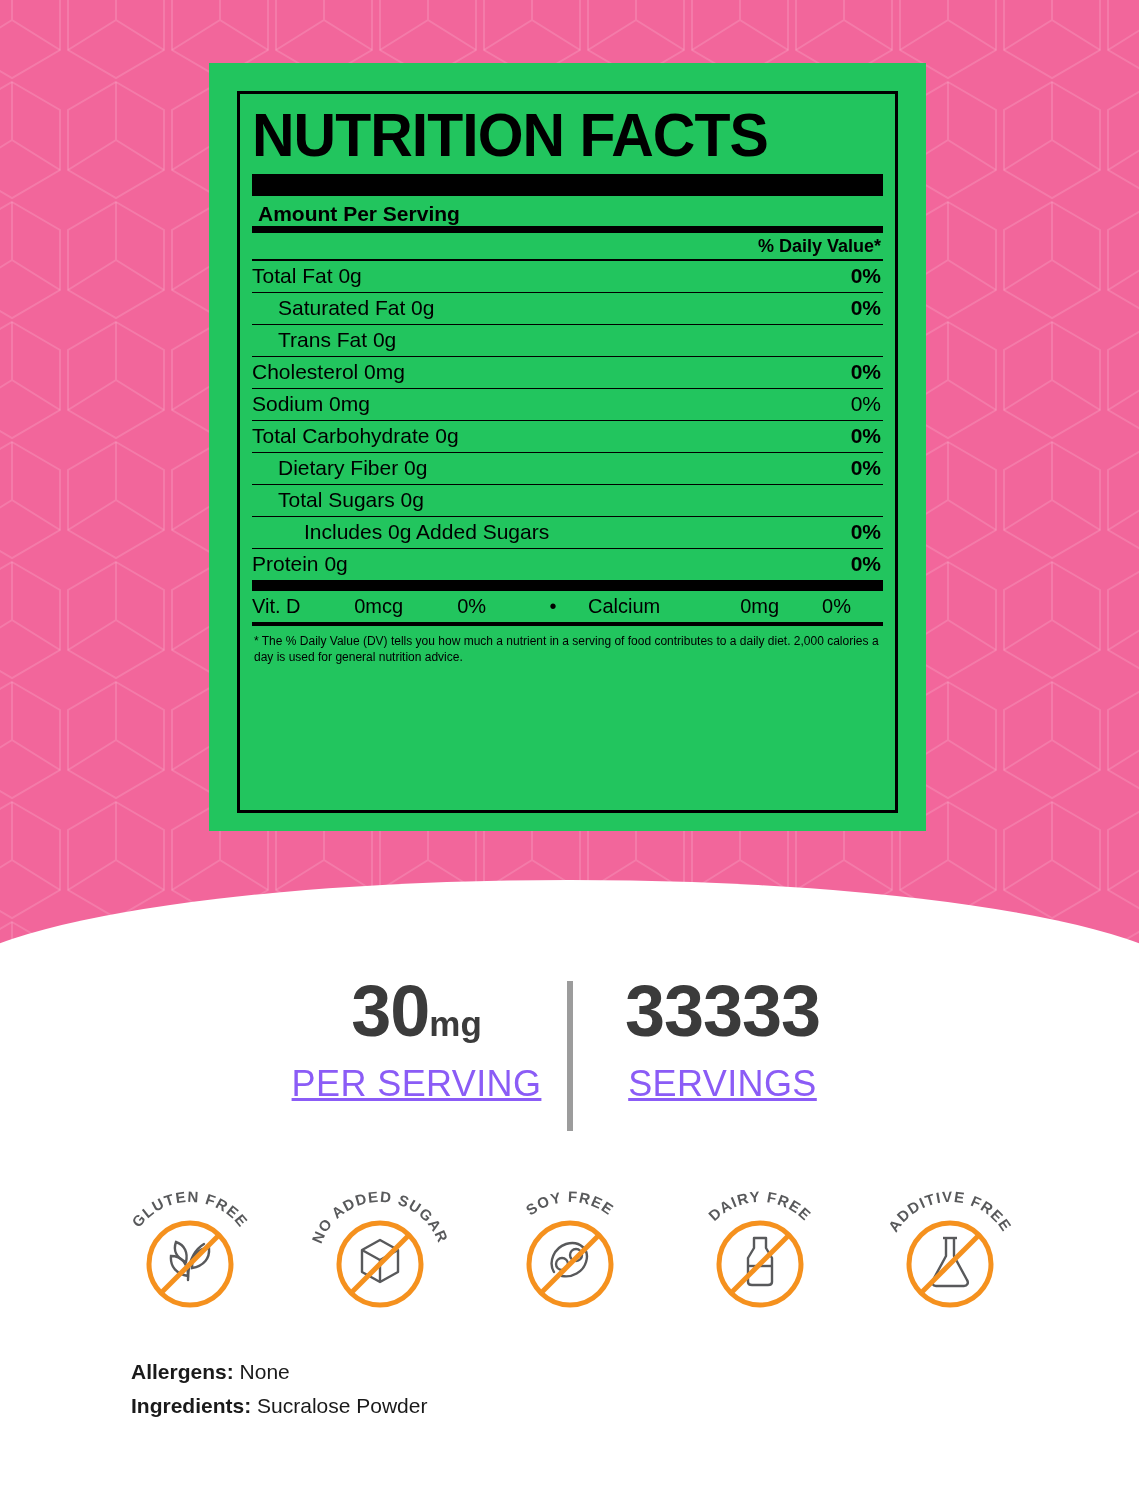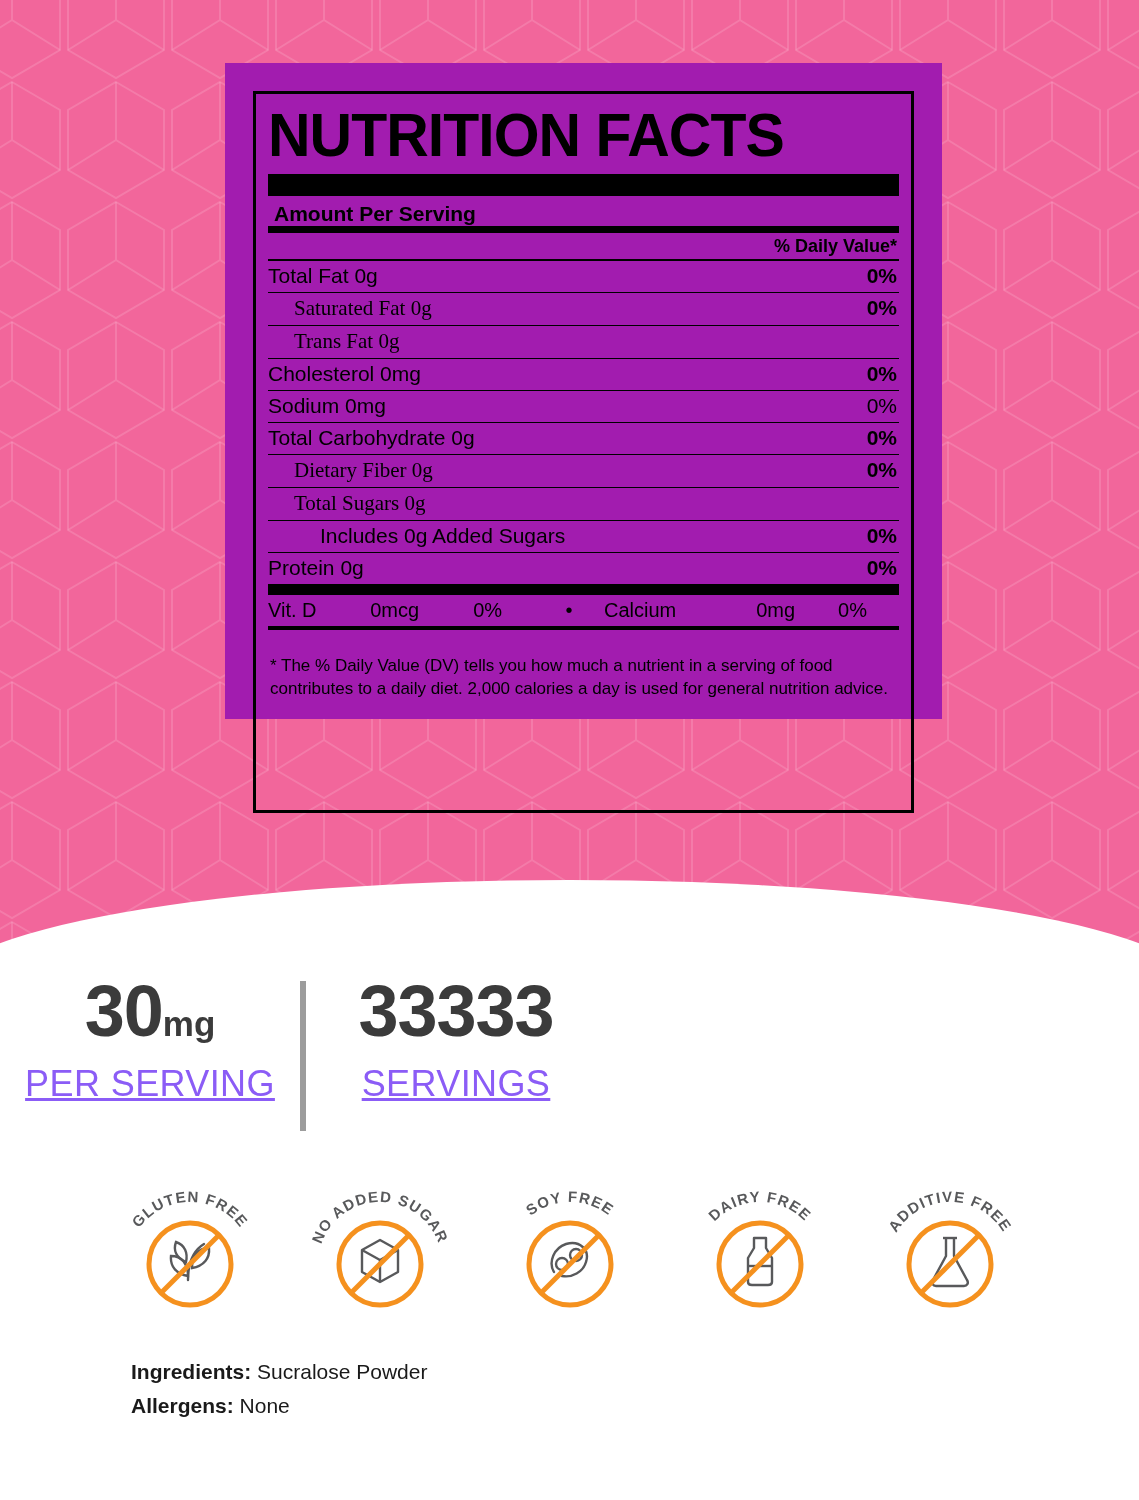--- a/index.html
+++ b/index.html
@@ -38,25 +38,25 @@
     top: 880px;
     width: 1259px;
     height: 700px;
     background: #ffffff;
     border-radius: 50% 50% 0 0 / 110px 110px 0 0;
   }
 
   
   .nf-outer {
     position: absolute;
-    left: 225px;
+    left: 209px;
     top: 63px;
     width: 717px;
-    height: 656px;
-    background: #a21caf;
+    height: 768px;
+    background: #22c55e;
     box-sizing: border-box;
   }
   .nf-inner {
     position: absolute;
     left: 28px;
     top: 28px;
     width: 661px;
     height: 722px;
     border: 3px solid #000;
     box-sizing: border-box;
@@ -126,53 +126,53 @@
     display: flex;
     justify-content: space-between;
     font-size: 21px;
     padding: 3px 2px 4px 0;
     border-top: 1px solid #000;
   }
   .nrow.first { border-top: 2px solid #000; }
   .nrow .lbl b { font-weight: normal; }
   .nrow .pct { font-weight: bold; }
   .nrow .pct.light { font-weight: normal; }
-  .indent1 { padding-left: 26px; font-family: Liberation Serif, serif; }
+  .indent1 { padding-left: 26px; }
   .indent2 { padding-left: 52px; }
 
   .vit-table {
     width: 100%;
     border-collapse: collapse;
     font-size: 20px;
   }
   .vit-table td {
     padding: 4px 0 4px 0;
     vertical-align: middle;
   }
   .vit-table tr.second td { border-top: 1px solid #000; }
   .vit-dot { text-align: center; width: 70px; }
   .vit-name { padding-left: 4px; }
   .vit-amt { padding-left: 30px; }
   .vit-pct { padding-left: 22px; }
   .vit-name2 { padding-left: 60px; }
 
   .footnote {
-    font-size: 17px;
+    font-size: 12px;
     line-height: 1.35;
-    padding: 25px 2px 0 2px;
+    padding: 7px 2px 0 2px;
   }
 
   
   .stats {
     position: absolute;
     left: 0;
     top: 975px;
     width: 1139px;
     display: flex;
-    justify-content: flex-start;
+    justify-content: center;
     align-items: flex-start;
   }
   .stat {
     width: 300px;
     text-align: center;
     color: #3b3b3b;
   }
   .stat .big {
     font-family: "Liberation Sans Narrow", "Liberation Sans", sans-serif;
     font-size: 72px;
@@ -421,20 +421,20 @@
             <path d="M38 16 L38 34 L25 58 C23 61 25 64 28 64 L56 64 C59 64 61 61 59 58 L46 34 L46 16"></path>
           </g>
           <line x1="13" y1="71" x2="71" y2="13" stroke="#f5911e" stroke-width="5"></line>
         </g>
       </svg>
     </div>
   </div>
 
 <div class="ingredients">
   <div>
+    <b>Allergens:</b>
+    <span>None</span>
+  </div>
+  <div>
     <b>Ingredients:</b>
     <span>Sucralose Powder</span>
   </div>
-  <div>
-    <b>Allergens:</b>
-    <span>None</span>
-  </div>
 </div>
 
 </body></html>

